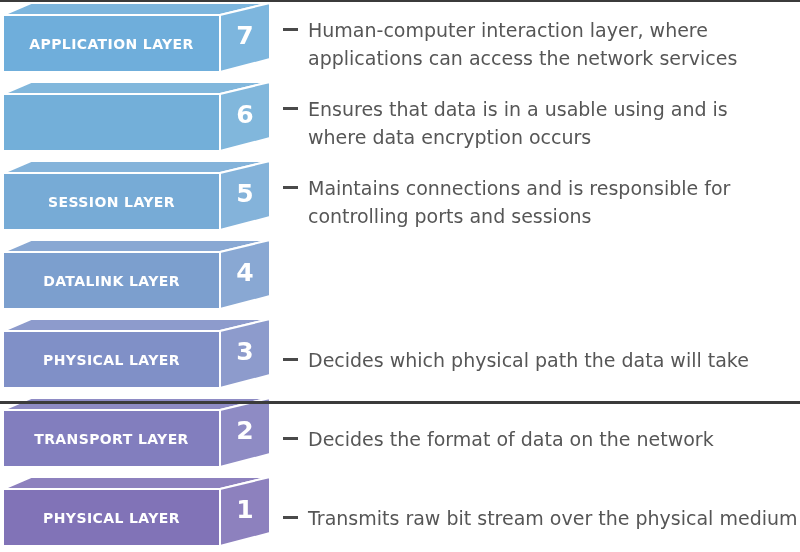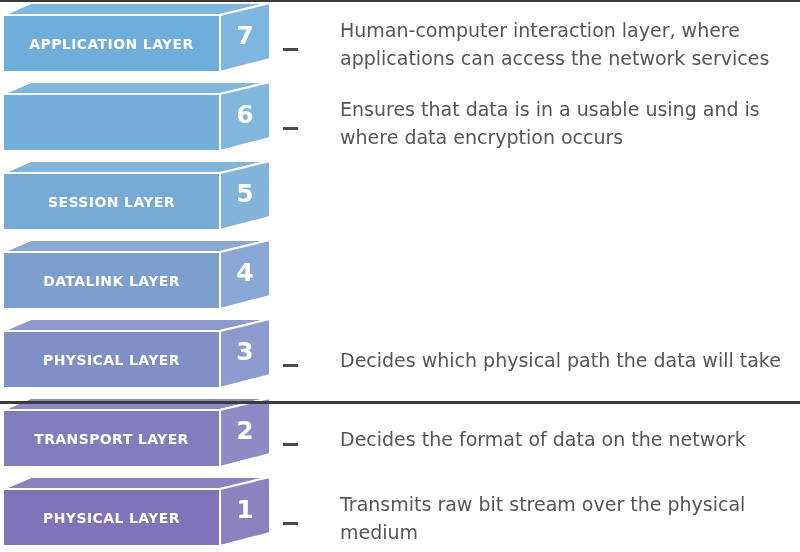--- a/index.html
+++ b/index.html
@@ -23,21 +23,21 @@
   }
   .num{
     position:absolute;left:220px;top:3px;width:50px;height:60px;
     display:flex;align-items:center;justify-content:center;
     color:#ffffff;font-weight:bold;font-size:25px;
   }
   .desc{
     position:absolute;left:283px;top:13px;right:0;height:57px;
     display:flex;align-items:center;
   }
-  .desc-inner{display:flex;align-items:center;gap:32px;}
+  .desc-inner{display:flex;align-items:flex-start;}
   .dash{
     flex:none;width:15px;height:3px;background:#4a4a4a;
     margin-top:12.5px;margin-right:10px;
   }
   .desc-text{
     margin:0;font-size:19px;line-height:28px;color:#565656;
     white-space:pre-line;
   }
 </style>
 </head>
@@ -86,20 +86,27 @@
   <div class="row" style="top:160px">
     <svg class="box" width="272" height="72" viewBox="0 0 272 72">
       <polygon class="face" points="29,1 268,1 218,13 1,13" fill="#77ABD6"></polygon>
       <polygon points="29,1 268,1 218,13 1,13" fill="#ffffff" fill-opacity="0.10"></polygon>
       <polygon class="face" points="218,13 268,1 268,57 218,70" fill="#77ABD6"></polygon>
       <polygon points="218,13 268,1 268,57 218,70" fill="#ffffff" fill-opacity="0.10"></polygon>
       <polygon class="face" points="1,13 218,13 218,70 1,70" fill="#77ABD6"></polygon>
     </svg>
     <div class="label">SESSION LAYER</div>
     <div class="num">5</div>
+    <div class="desc">
+      <div class="desc-inner">
+        <span class="dash"></span>
+        <p class="desc-text">Maintains connections and is responsible for
+controlling ports and sessions</p>
+      </div>
+    </div>
   </div>
 
   <div class="row" style="top:239px">
     <svg class="box" width="272" height="72" viewBox="0 0 272 72">
       <polygon class="face" points="29,1 268,1 218,13 1,13" fill="#7C9FCE"></polygon>
       <polygon points="29,1 268,1 218,13 1,13" fill="#ffffff" fill-opacity="0.10"></polygon>
       <polygon class="face" points="218,13 268,1 268,57 218,70" fill="#7C9FCE"></polygon>
       <polygon points="218,13 268,1 268,57 218,70" fill="#ffffff" fill-opacity="0.10"></polygon>
       <polygon class="face" points="1,13 218,13 218,70 1,70" fill="#7C9FCE"></polygon>
     </svg>

